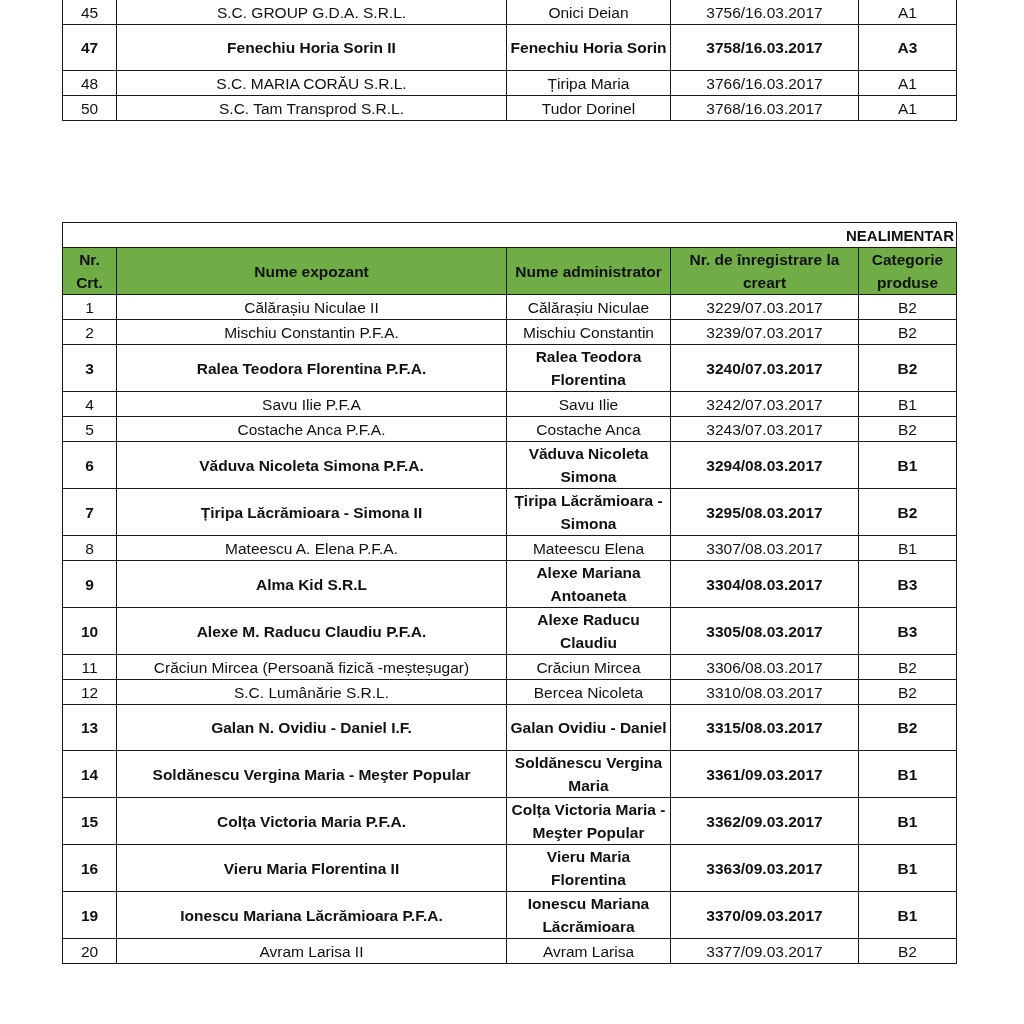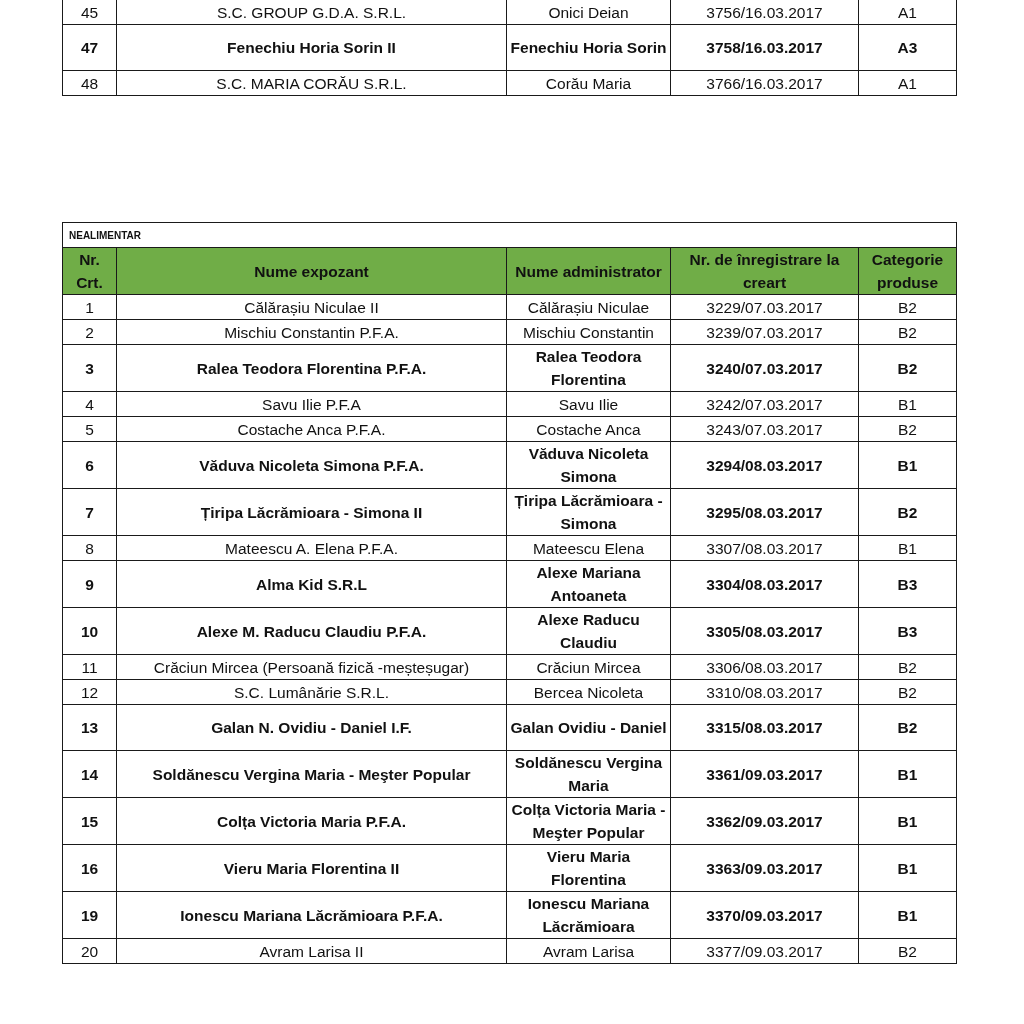--- a/index.html
+++ b/index.html
@@ -4,21 +4,21 @@
 <style>
   html, body { margin: 0; padding: 0; background: #ffffff; }
   body { width: 1024px; height: 1024px; overflow: hidden; position: relative;
          font-family: "Liberation Sans", "DejaVu Sans", sans-serif; color: #111; }
   table { border-collapse: collapse; position: absolute; left: 62px; width: 894px; table-layout: fixed; }
   td, th { border: 1.5px solid #1a1a1a; text-align: center; vertical-align: middle;
            font-size: 15.5px; line-height: 23px; padding: 0 2px; font-weight: normal; }
   col.c1 { width: 54px; } col.c2 { width: 390px; } col.c3 { width: 164px; } col.c4 { width: 188px; } col.c5 { width: 98px; }
   #t1 { top: -1px; padding-left: 20px; }
   #t2 { top: 222px; }
-  .section-title td { text-align: left; font-weight: bold; font-size: 10px; padding-left: 6px; border-bottom: 1.5px solid #1a1a1a; }
+  .section-title td { text-align: right; font-weight: bold; font-size: 15px; padding-left: 6px; border-bottom: 1.5px solid #1a1a1a; }
   .hdr th { background: #70ad47; font-weight: bold; color: #111; }
   tr.r1 td { height: 24px; }
   tr.r2 td { height: 45px; font-weight: bold; }
 </style>
 </head>
 <body>
 
 <table id="t1">
   <colgroup>
       <col class="c1">
@@ -38,22 +38,29 @@
     <tr class="r2">
       <td>47</td>
       <td>Fenechiu Horia Sorin II</td>
       <td>Fenechiu Horia Sorin</td>
       <td>3758/16.03.2017</td>
       <td>A3</td>
     </tr>
     <tr class="r1">
       <td>48</td>
       <td>S.C. MARIA CORĂU S.R.L.</td>
-      <td>Corău Maria</td>
+      <td>Țiripa Maria</td>
       <td>3766/16.03.2017</td>
+      <td>A1</td>
+    </tr>
+    <tr class="r1">
+      <td>50</td>
+      <td>S.C. Tam Transprod S.R.L.</td>
+      <td>Tudor Dorinel</td>
+      <td>3768/16.03.2017</td>
       <td>A1</td>
     </tr>
   </tbody>
 </table>
 
 <table id="t2">
   <colgroup>
       <col class="c1">
       <col class="c2">
       <col class="c3">

